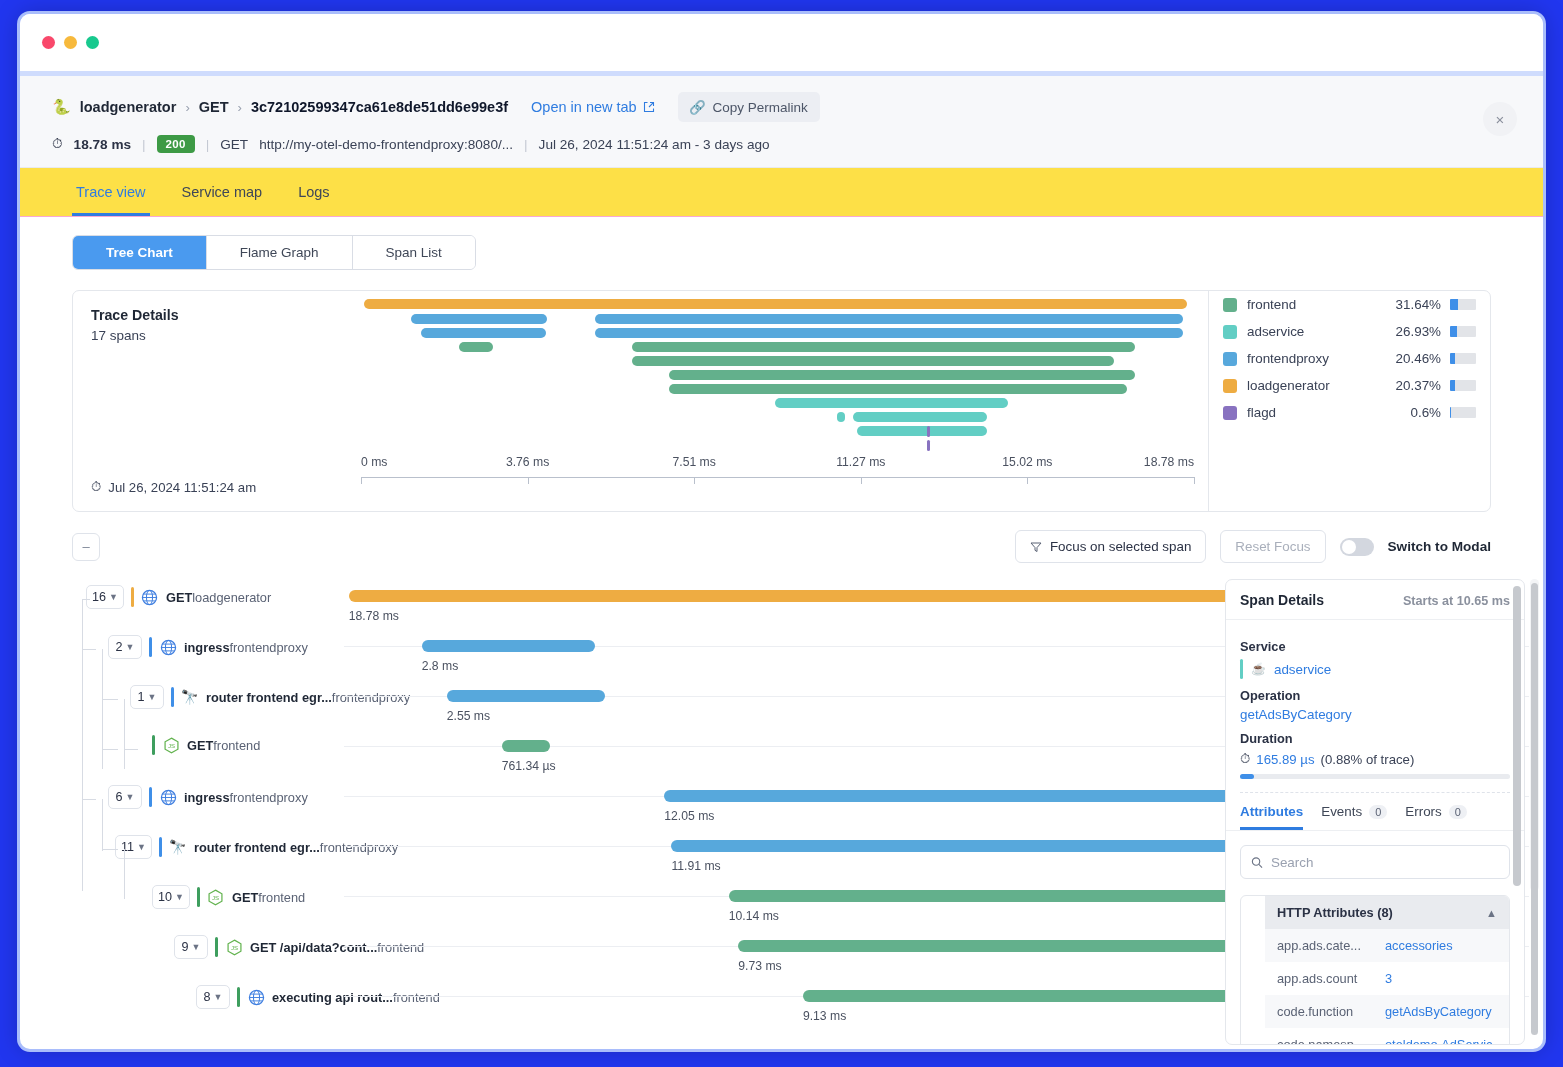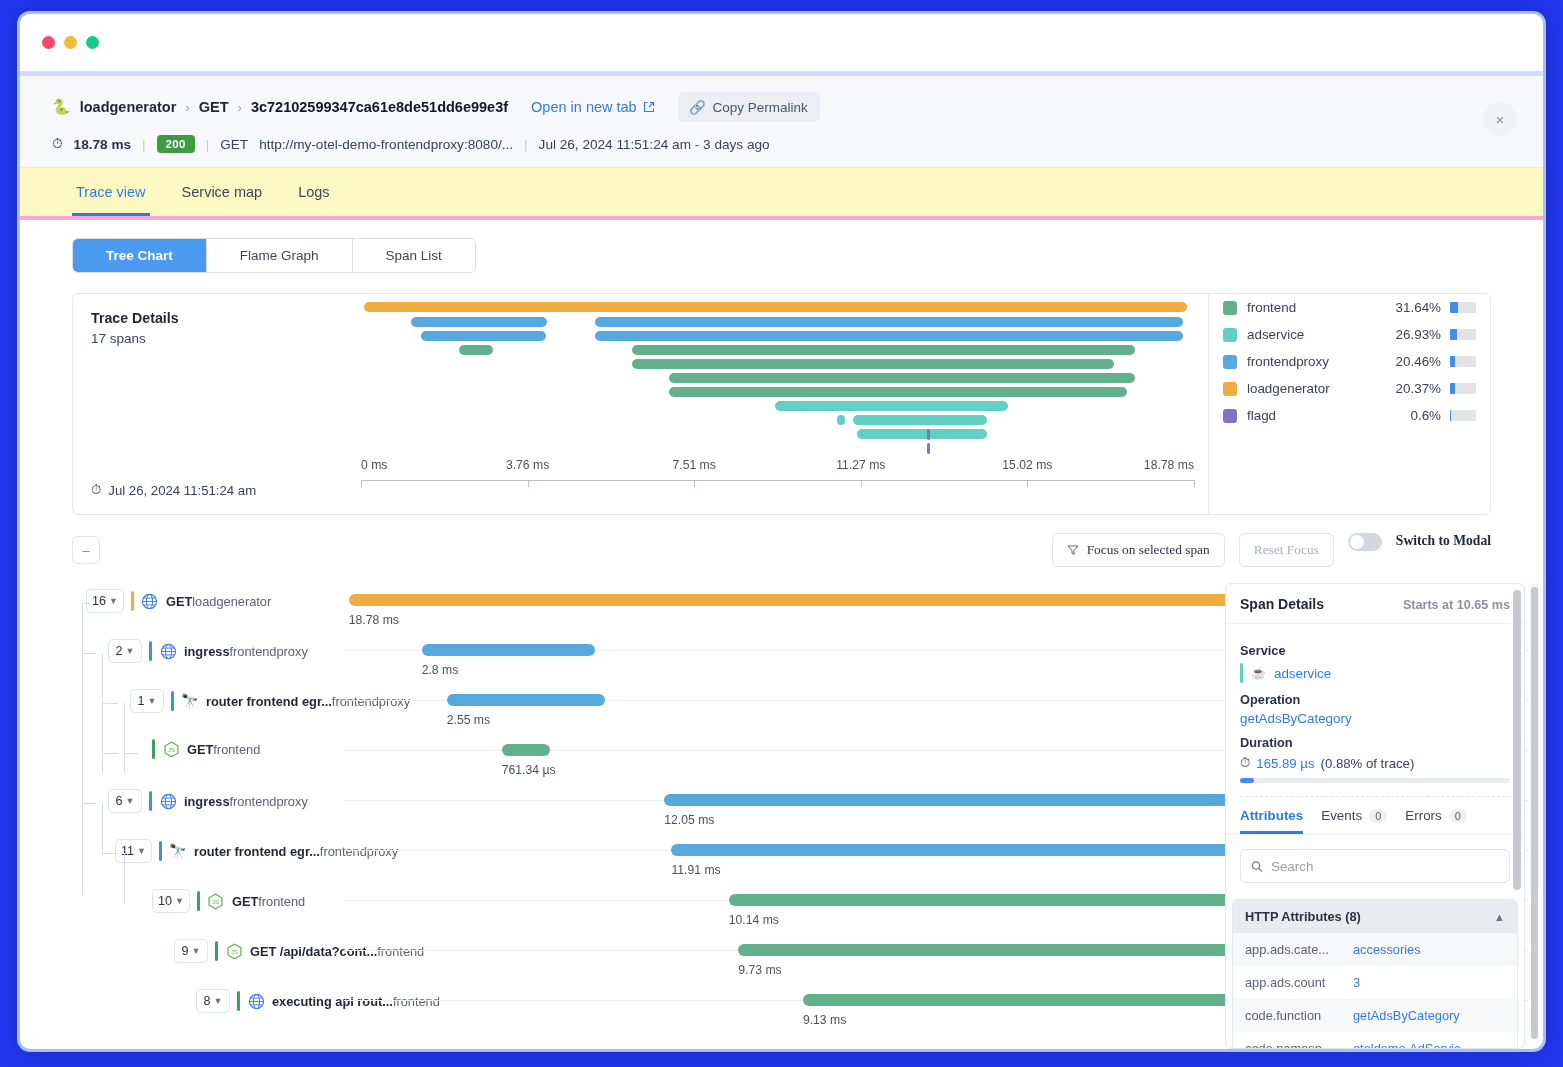--- a/index.html
+++ b/index.html
@@ -58,21 +58,21 @@
     padding:3px 9px; border-radius:4px; letter-spacing:.3px;
   }
   .muted{ color:#3a4256; }
   .close-btn{
     position:absolute; right:26px; top:26px; width:34px;height:34px;border-radius:50%;
     background:#f1f2f5; border:none; color:#8a8f9c; font-size:15px; cursor:pointer;
     display:flex;align-items:center;justify-content:center;
   }
 
   
-  .tabs{ display:flex; gap:28px; padding:0 0 0 52px; border-bottom:4px solid #f9a8d4; background:#fef9c3;align-items:flex-end;}
+  .tabs{ display:flex; gap:28px; padding:0 0 0 52px; border-bottom:1px solid #f9a8d4; background:#fde047;align-items:flex-end;}
   .tab{ padding:16px 4px 13px; font-size:14.5px; color:#3f4757; cursor:pointer;
     border-bottom:3px solid transparent; }
   .tab.active{ color:#2f7ce0; border-bottom-color:#2f7ce0; }
 
   
   .seg-wrap{ padding:18px 0 0 52px; background:#fff; }
   .seg{ display:inline-flex; border-radius:6px; overflow:hidden; border:1px solid #d9dde5; }
   .seg button{
     font-family:inherit; font-size:13.5px; padding:9px 33px; background:#fff; color:#3f4757;
     border:none; border-right:1px solid #d9dde5; cursor:pointer; min-width:112px;
@@ -104,21 +104,21 @@
   .swatch{ width:14px;height:14px;border-radius:3px; margin-right:10px; flex:none;}
   .svc-name{ flex:1; }
   .svc-pct{ width:56px; text-align:right; margin-right:9px; }
   .svc-meter{ width:26px;height:11px;background:#e2e4e8;border-radius:1px; position:relative; overflow:hidden;}
   .svc-meter i{ position:absolute; left:0;top:0;bottom:0; background:#3f8fe8; display:block; }
 
   
   .toolbar{ display:flex; align-items:center; margin:18px 52px 0 52px; }
   .collapse-btn{ width:28px;height:28px;border:1px solid #dfe3ea;border-radius:6px;background:#fff;
     cursor:pointer; display:flex;align-items:center;justify-content:center; color:#7c8495; font-size:13px;}
-  .toolbar-right{ margin-left:auto; display:flex; gap:14px;font-family:Liberation Serif, serif; }
+  .toolbar-right{ margin-left:auto; display:flex; align-items:center; gap:14px; }
   .btn-outline{ font-family:inherit; font-size:13.4px; padding:8px 14px; background:#fff;
     border:1px solid #dfe3ea; border-radius:6px; color:#2b3245; cursor:pointer;
     display:inline-flex; align-items:center; gap:8px;}
   .btn-outline.disabled{ color:#a9afbb; cursor:default; }
   .toggle{ width:34px;height:18px;border-radius:9px;background:#d3d7df; position:relative; cursor:pointer; }
   .toggle i{ position:absolute; left:2px; top:2px; width:14px;height:14px;border-radius:50%;background:#fff; }
   .toggle-label{ font-size:13.6px; font-weight:700; color:#1f2735; }
 
   
   .main{ display:flex; margin:16px 0 0 52px; height:312px; position:relative; }
@@ -166,21 +166,21 @@
   .det-tabs{ display:flex; gap:18px; padding:11px 14px 0; }
   .dtab{ font-size:13.4px; color:#3f4757; padding-bottom:8px; border-bottom:3px solid transparent;
     cursor:pointer; display:flex; align-items:center; gap:7px;}
   .dtab.active{ color:#2f7ce0; border-bottom-color:#2f7ce0; font-weight:600; }
   .cnt{ background:#eef0f4; color:#5a6274; font-size:11px; border-radius:9px; padding:1px 6px;}
   .det-sep{ border-bottom:1px solid #edeff2; }
   .search-box{ margin:14px 14px 0; border:1px solid #dfe3ea; border-radius:6px; height:34px;
     display:flex; align-items:center; gap:8px; padding:0 10px; }
   .search-box input{ border:none; outline:none; font-family:inherit; font-size:13.4px; color:#2b3245; width:100%;}
   .search-box input::placeholder{ color:#9aa1b0; }
-  .attr-group{ margin:16px 6px 0; border:1px solid #e4e7ec; border-radius:6px; overflow:hidden;}
+  .attr-group{ margin:16px 14px 0; border:1px solid #e4e7ec; border-radius:6px; overflow:hidden;padding-left:24px;}
   .attr-head{ background:#e9ebef; padding:9px 12px; font-size:12.8px; font-weight:700; color:#2b3245;
     display:flex; align-items:center; }
   .attr-head span:last-child{ margin-left:auto; color:#6b7385; font-size:11px; }
   .attr-row{ display:flex; padding:9px 12px; font-size:12.8px; }
   .attr-row:nth-child(odd){ background:#f7f8fa; }
   .attr-k{ width:108px; color:#5a6274; flex:none; overflow:hidden; white-space:nowrap;}
   .attr-v{ color:#2f7ce0; overflow:hidden; white-space:nowrap; }
   .det-scroll{ position:absolute; right:3px; top:6px; width:8px; height:452px; }
   .det-scroll i{ position:absolute; left:0; top:0; width:8px; height:300px; background:#c6c9ce;
     border-radius:4px; display:block;}

